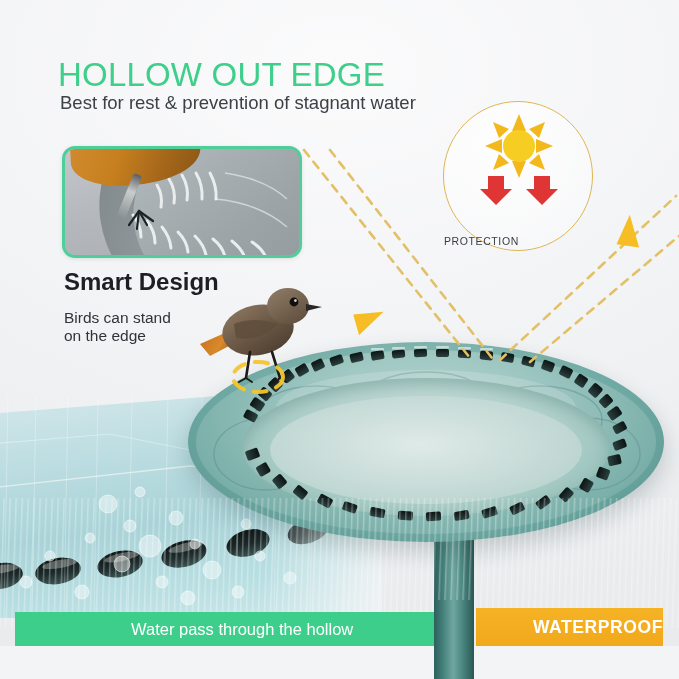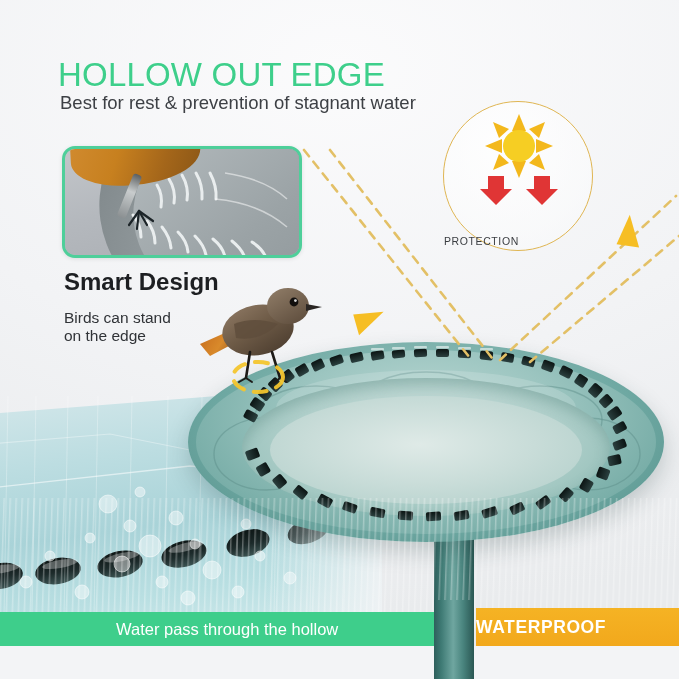--- a/index.html
+++ b/index.html
@@ -185,33 +185,33 @@
     background:repeating-linear-gradient(92deg, rgba(255,255,255,0) 0px, rgba(255,255,255,0) 3px, rgba(255,255,255,.30) 4px, rgba(255,255,255,0) 6px);
     pointer-events:none;
   }
 
   
   .bird { position:absolute; left:196px; top:272px; width:126px; height:112px; }
   .feet-ring { position:absolute; left:228px; top:356px; width:60px; height:42px; }
 
   
   .banner-green {
-    position:absolute; left:0; top:612px;
+    position:absolute; left:15px; top:612px;
     width:446px; height:34px;
     background:#3ECE8B;
     display:flex; align-items:center;
   }
   .banner-green span {
     margin-left:116px; color:#ffffff; font-size:16.5px; white-space:nowrap;
   }
   .banner-orange {
     position:absolute; left:476px; top:608px;
-    width:203px; height:38px;
+    width:187px; height:38px;
     background:linear-gradient(180deg,#f5b324 0%,#f2a81c 100%);
-    display:flex; align-items:center; justify-content:flex-start;
+    display:flex; align-items:center; justify-content:flex-end;
   }
   .banner-orange span {
     color:#ffffff; font-size:17.5px; font-weight:bold; letter-spacing:.6px; white-space:nowrap;
   }
   .bottom-strip {
     position:absolute; left:0; top:646px; width:679px; height:33px;
     background:#f3f4f6;
   }
 </style>
 </head>

